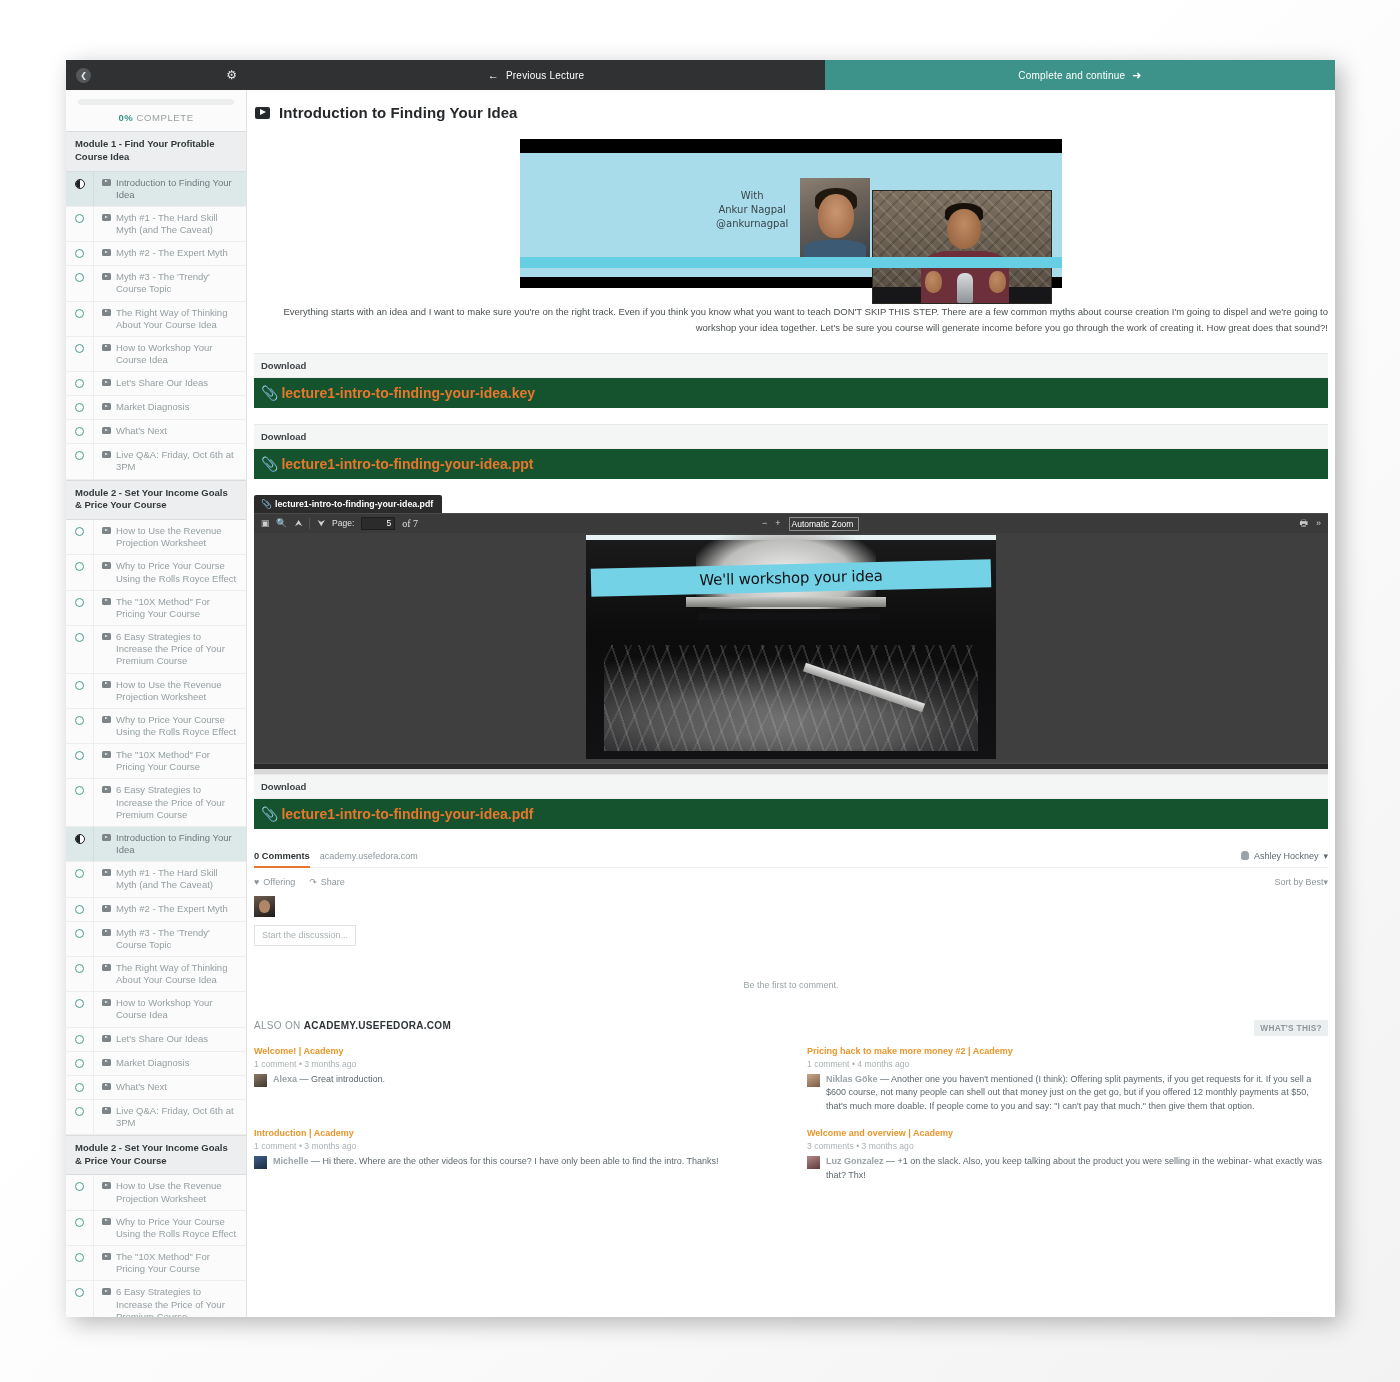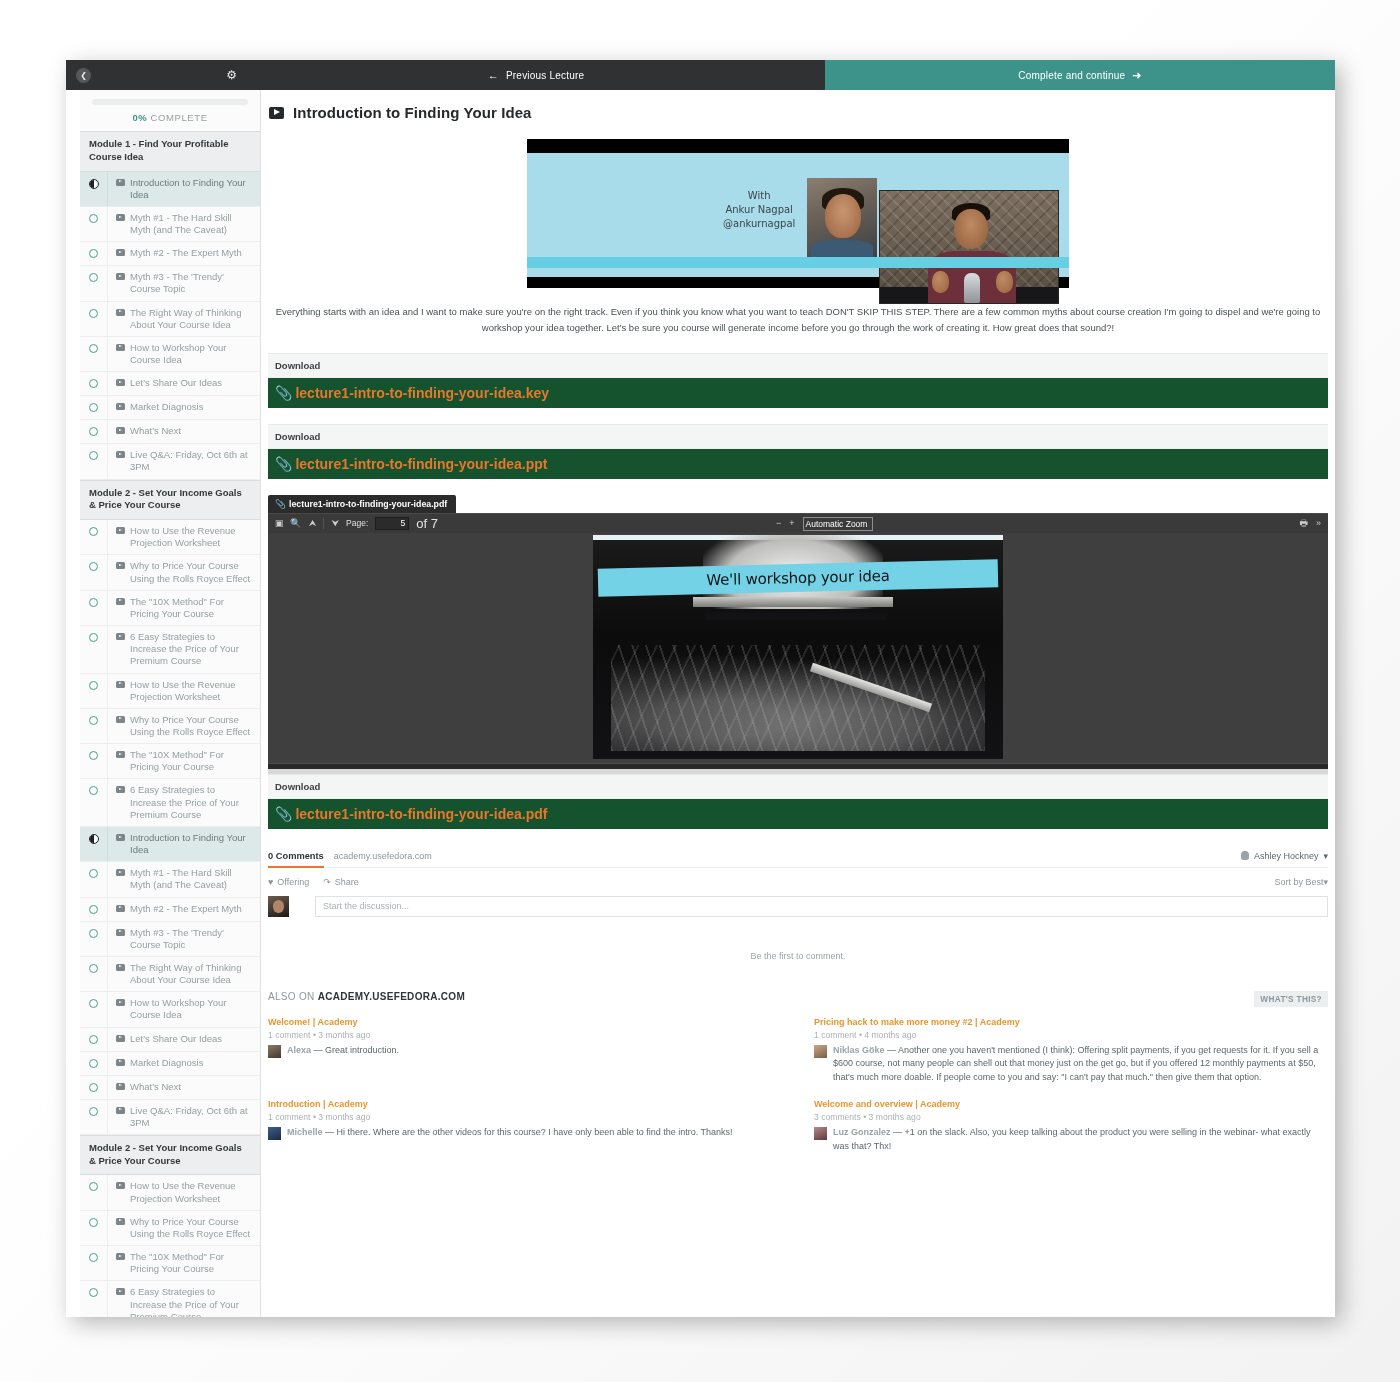--- a/index.html
+++ b/index.html
@@ -55,21 +55,20 @@
   
   #body-split { display: flex; flex: 1 1 auto; min-height: 0; }
 
   
   #sidebar {
     width: 181px; flex: 0 0 181px;
     background: #1d4ed8;
     border-right: 1px solid #e2e2e2;
     overflow: hidden;
     position: relative;
-    margin-left: 14px;
   }
   .progress-wrap { padding: 9px 12px 8px; background:#fbfbfb; }
   .progress-track {
     height: 6px; background: #eceeee; border-radius: 3px; width: 100%;
   }
   .progress-label {
     margin-top: 7px; text-align: center;
     font-size: 9.5px; color: #9aa0a2; letter-spacing: .6px;
   }
   .progress-label b { color: #3d9389; font-weight: bold; }
@@ -243,21 +242,21 @@
   }
   .webcam .hand-l { left:52px; }
   .webcam .hand-r { left:116px; }
   .webcam .dark-base {
     position:absolute; left:0; right:0; bottom:0; height:16px; background:#17171a;
   }
 
   
   .desc {
     margin: 16px 7px 0 7px;
-    font-size: 9.5px; color: #4b5154; line-height: 1.72; text-align: center;
+    font-size: 9.5px; color: #4b5154; line-height: 1.72; text-align: right;
   }
 
   
   .dl-block { margin: 16px 7px 0 7px; }
   .dl-head {
     background: #f4f5f5; border-top: 1px solid #e7e8e8;
     padding: 6px 7px; font-size: 9.5px; font-weight: bold; color: #3d4245;
   }
   .dl-file {
     background: #14532d; border-top:1px solid #eeefef;
@@ -285,21 +284,21 @@
   }
   .tb-ico { color:#cfcfcf; font-size: 9px; cursor:pointer; line-height:1; }
   .sep { width:1px; height:11px; background:#545454; }
   .page-label { font-size: 8.5px; color:#e0e0e0; }
   .page-input {
     width: 34px; height: 13px; background: #2b2b2b;
     border: 1px solid #1d1d1d; color: #ffffff;
     font-size: 8.5px; text-align: right; padding-right: 3px;
     font-family: "Liberation Sans", sans-serif;
   }
-  .of-label { font-size: 13px; color:#e0e0e0; }
+  .of-label { font-size: 10px; color:#e0e0e0;font-family:Liberation Serif, serif; }
   .tb-right {
     margin-left: auto; display:flex; align-items:center; gap: 8px;
   }
   .zoom-select {
     background: #3a3a3a; border: 1px solid #8f8f8f; color: #ffffff;
     font-size: 8.5px; height: 14px; padding: 0 2px;
     width: 70px; overflow:hidden; white-space:nowrap;
     font-family: "Liberation Sans", sans-serif;
     line-height: 12px;
   }
@@ -373,21 +372,21 @@
   .dq-site { margin-left:10px; font-size:9px; color:#8d979b; cursor:pointer; }
   .dq-user { margin-left:auto; display:flex; align-items:flex-start; gap:5px;
              font-size:9px; color:#5d686d; cursor:pointer; }
   .dq-userdot { width:8px; height:9px; border-radius:45% 45% 30% 30%; background:#9aa4a8; }
   .dq-row2 {
     display:flex; align-items:center; gap:14px; padding: 9px 0 0 0;
     font-size: 9px; color:#8d979b;
   }
   .dq-row2 .it { display:flex; align-items:center; gap:4px; cursor:pointer; }
   .dq-sort { margin-left:auto; cursor:pointer; }
-  .dq-compose { display:flex; gap:26px; margin-top: 9px; align-items:flex-start; }
+  .dq-compose { display:flex; gap:8px; margin-top: 9px; align-items:flex-start;flex-direction:column; }
   .dq-avatar {
     width:21px; height:21px; flex:0 0 21px;
     background: linear-gradient(160deg,#6e5c4c 0%,#3c3430 60%,#1d1a18 100%);
     position:relative; overflow:hidden;
   }
   .dq-avatar::after{
     content:""; position:absolute; left:5px; top:4px; width:11px; height:13px;
     border-radius:48%; background:#b08666;
   }
   .dq-input {

